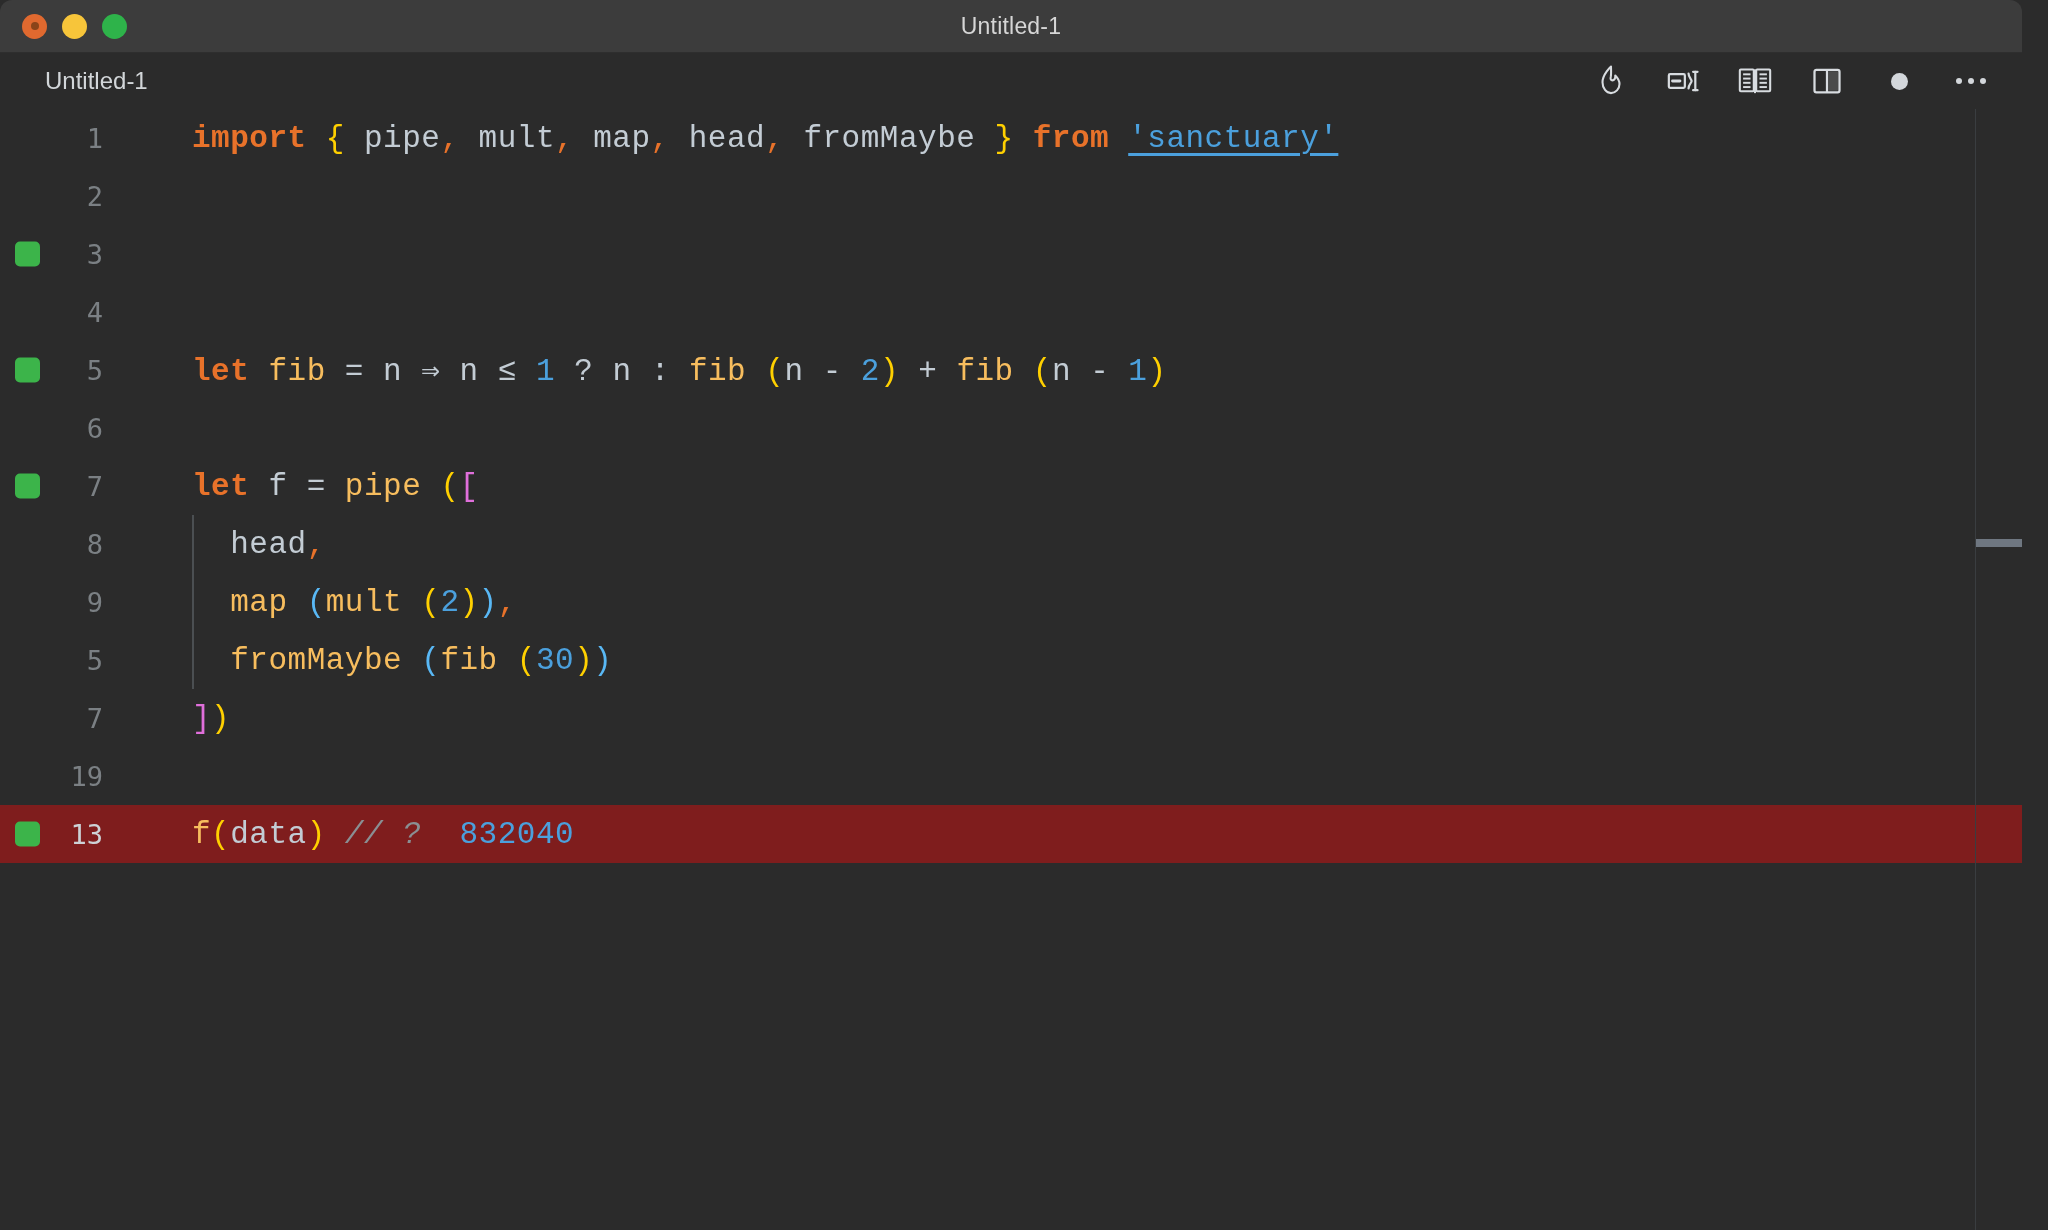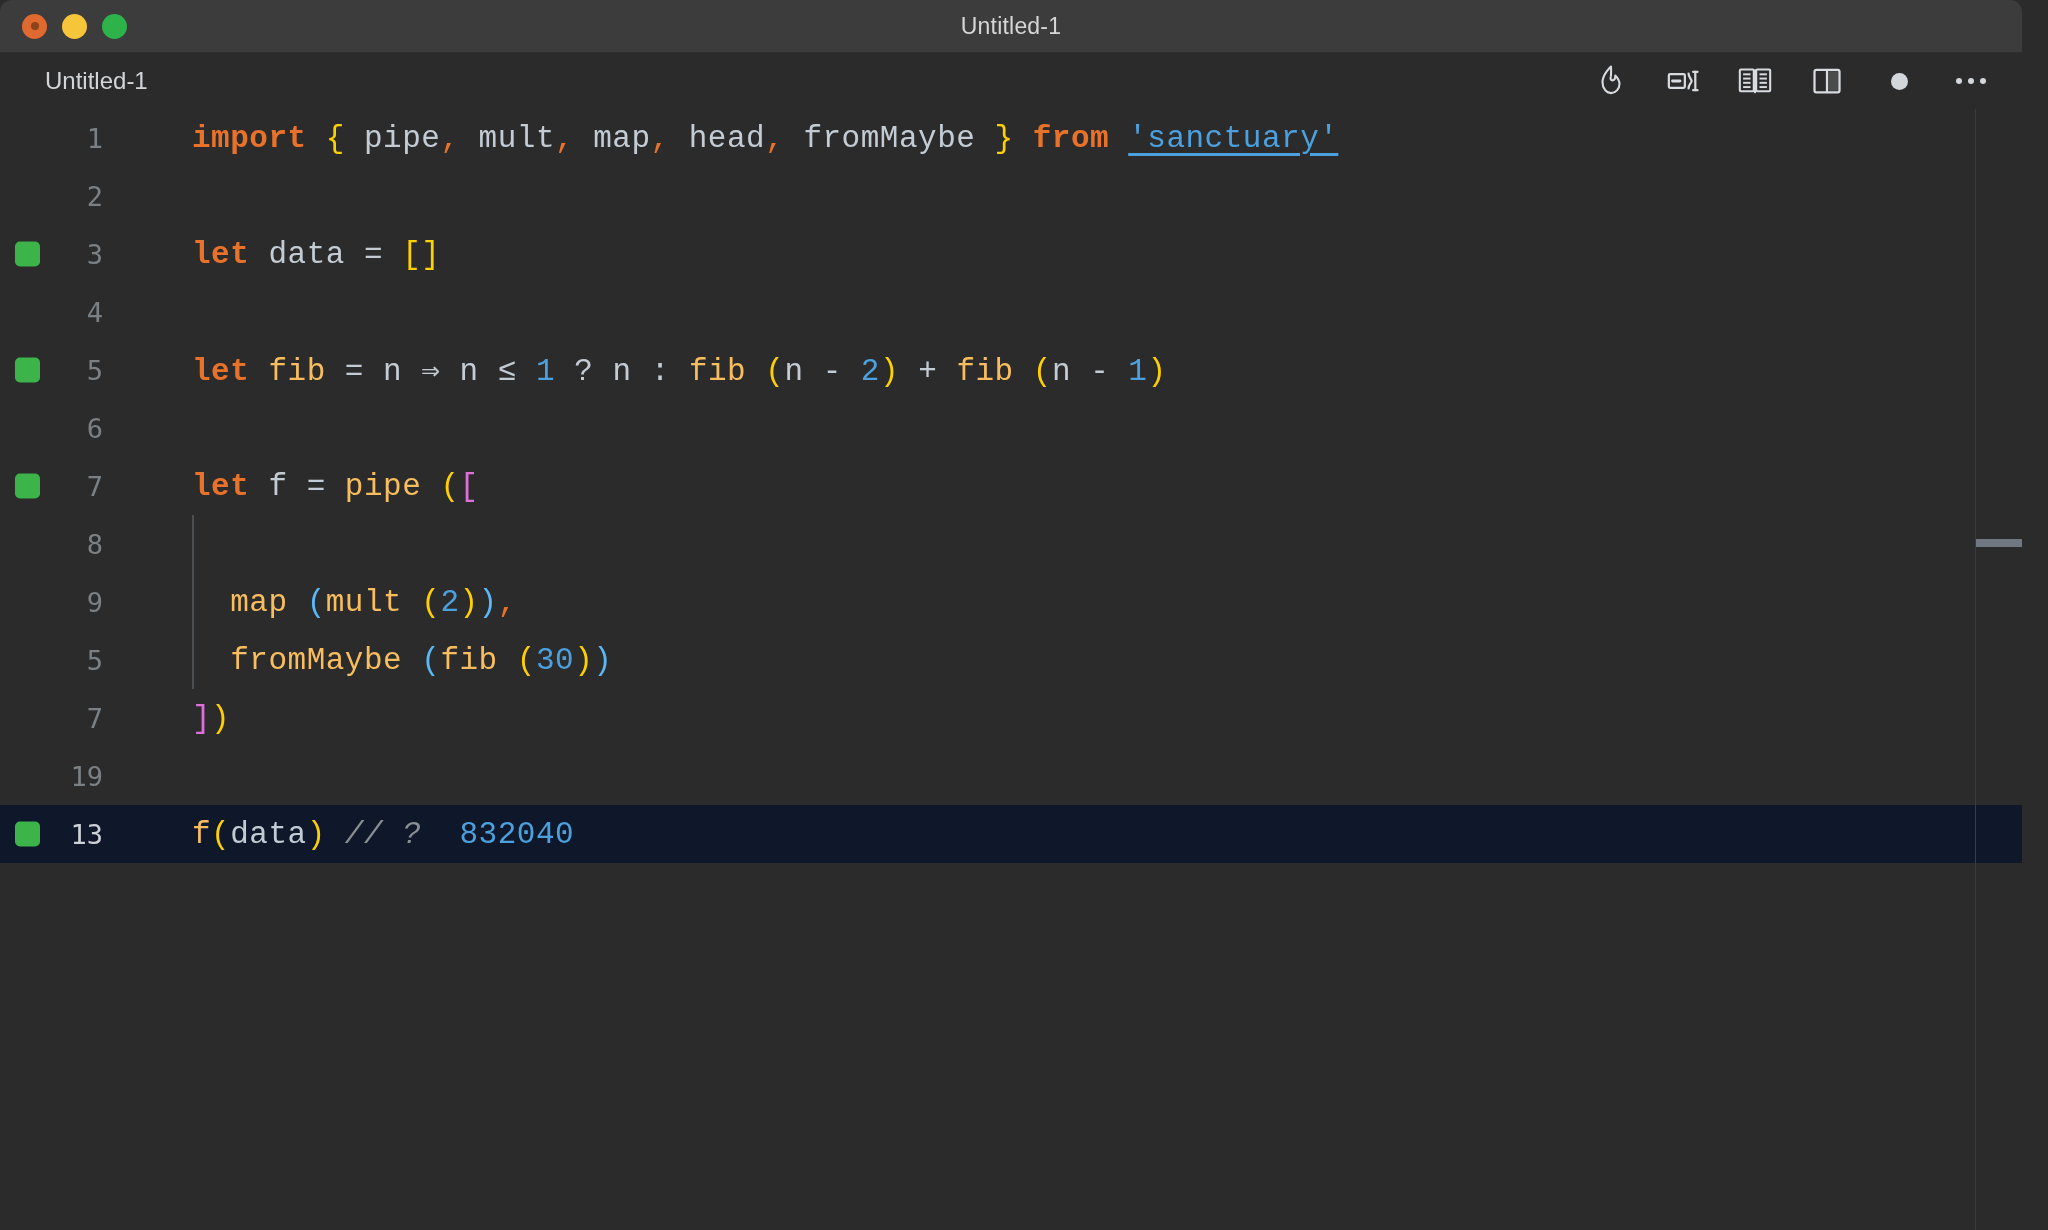--- a/index.html
+++ b/index.html
@@ -114,21 +114,21 @@
   }
   .code-area {
     position: relative;
   }
   .row {
     display: flex;
     align-items: center;
     height: 58px;
     position: relative;
   }
-  .row.active { background: #0f172a; }
+  .row.active { background: #7f1d1d; }
 
   .gutter-marker {
     position: absolute;
     left: 15px;
     top: 50%;
     transform: translateY(-50%);
     width: 25px; height: 25px;
     border-radius: 5px;
     background: #3cb44a;
   }
@@ -273,21 +273,20 @@
           <div class="lineno">1</div>
           <div class="codeline"><span class="kw">import</span><span class="op"> </span><span class="br1">{</span><span class="op"> </span><span class="var">pipe</span><span class="punc">,</span><span class="op"> </span><span class="var">mult</span><span class="punc">,</span><span class="op"> </span><span class="var">map</span><span class="punc">,</span><span class="op"> </span><span class="var">head</span><span class="punc">,</span><span class="op"> </span><span class="var">fromMaybe</span><span class="op"> </span><span class="br1">}</span><span class="op"> </span><span class="kw">from</span><span class="op"> </span><span class="str">'sanctuary'</span></div>
         </div>
         <div class="row">
           <div class="lineno">2</div>
           <div class="codeline"></div>
         </div>
         <div class="row">
           <div class="gutter-marker"></div>
           <div class="lineno">3</div>
-          <div class="codeline"><span class="kw">let</span><span class="op"> </span><span class="var">data</span><span class="op"> </span><span class="op">=</span><span class="op"> </span><span class="br1">[]</span></div>
         </div>
         <div class="row">
           <div class="lineno">4</div>
           <div class="codeline"></div>
         </div>
         <div class="row">
           <div class="gutter-marker"></div>
           <div class="lineno">5</div>
           <div class="codeline"><span class="kw">let</span><span class="op"> </span><span class="fn">fib</span><span class="op"> </span><span class="op">=</span><span class="op"> </span><span class="var">n</span><span class="op"> </span><span class="op">⇒</span><span class="op"> </span><span class="var">n</span><span class="op"> </span><span class="op">≤</span><span class="op"> </span><span class="num">1</span><span class="op"> </span><span class="op">?</span><span class="op"> </span><span class="var">n</span><span class="op"> </span><span class="op">:</span><span class="op"> </span><span class="fn">fib</span><span class="op"> </span><span class="br1">(</span><span class="var">n</span><span class="op"> </span><span class="op">-</span><span class="op"> </span><span class="num">2</span><span class="br1">)</span><span class="op"> </span><span class="op">+</span><span class="op"> </span><span class="fn">fib</span><span class="op"> </span><span class="br1">(</span><span class="var">n</span><span class="op"> </span><span class="op">-</span><span class="op"> </span><span class="num">1</span><span class="br1">)</span></div>
         </div>
@@ -295,20 +294,21 @@
           <div class="lineno">6</div>
           <div class="codeline"></div>
         </div>
         <div class="row">
           <div class="gutter-marker"></div>
           <div class="lineno">7</div>
           <div class="codeline"><span class="kw">let</span><span class="op"> </span><span class="var">f</span><span class="op"> </span><span class="op">=</span><span class="op"> </span><span class="fn">pipe</span><span class="op"> </span><span class="br1">(</span><span class="br3">[</span></div>
         </div>
         <div class="row">
           <div class="lineno">8</div>
+          <div class="codeline"><span class="op">  </span><span class="var">head</span><span class="punc">,</span></div>
         </div>
         <div class="row">
           <div class="lineno">9</div>
           <div class="codeline"><span class="op">  </span><span class="fn">map</span><span class="op"> </span><span class="br2">(</span><span class="fn">mult</span><span class="op"> </span><span class="br1">(</span><span class="num">2</span><span class="br1">)</span><span class="br2">)</span><span class="punc">,</span></div>
         </div>
         <div class="row">
           <div class="lineno">5</div>
           <div class="codeline"><span class="op">  </span><span class="fn">fromMaybe</span><span class="op"> </span><span class="br2">(</span><span class="fn">fib</span><span class="op"> </span><span class="br1">(</span><span class="num">30</span><span class="br1">)</span><span class="br2">)</span></div>
         </div>
         <div class="row">

